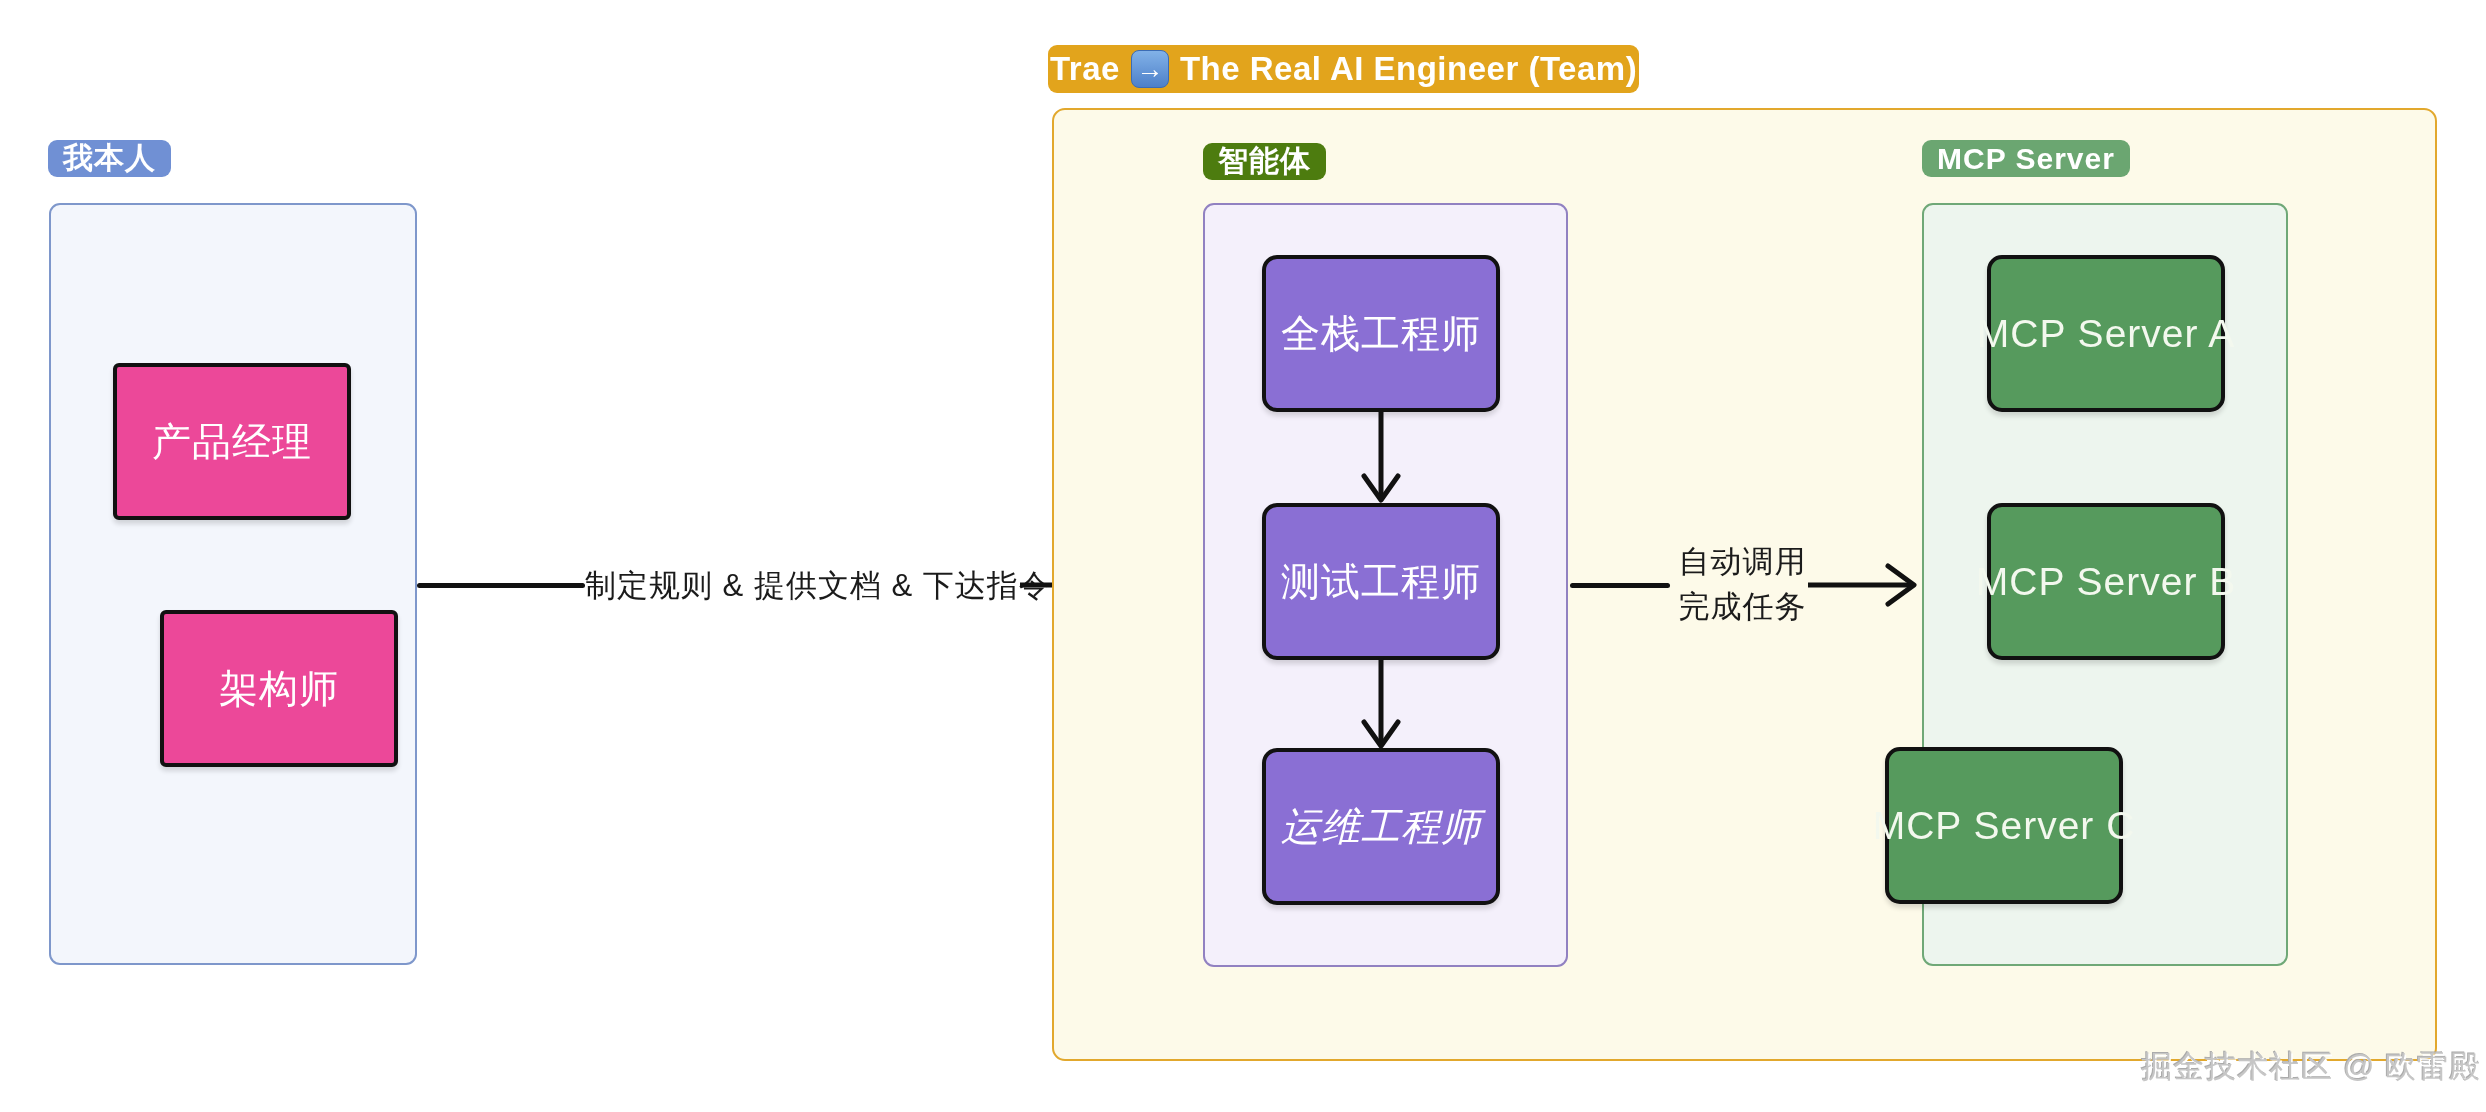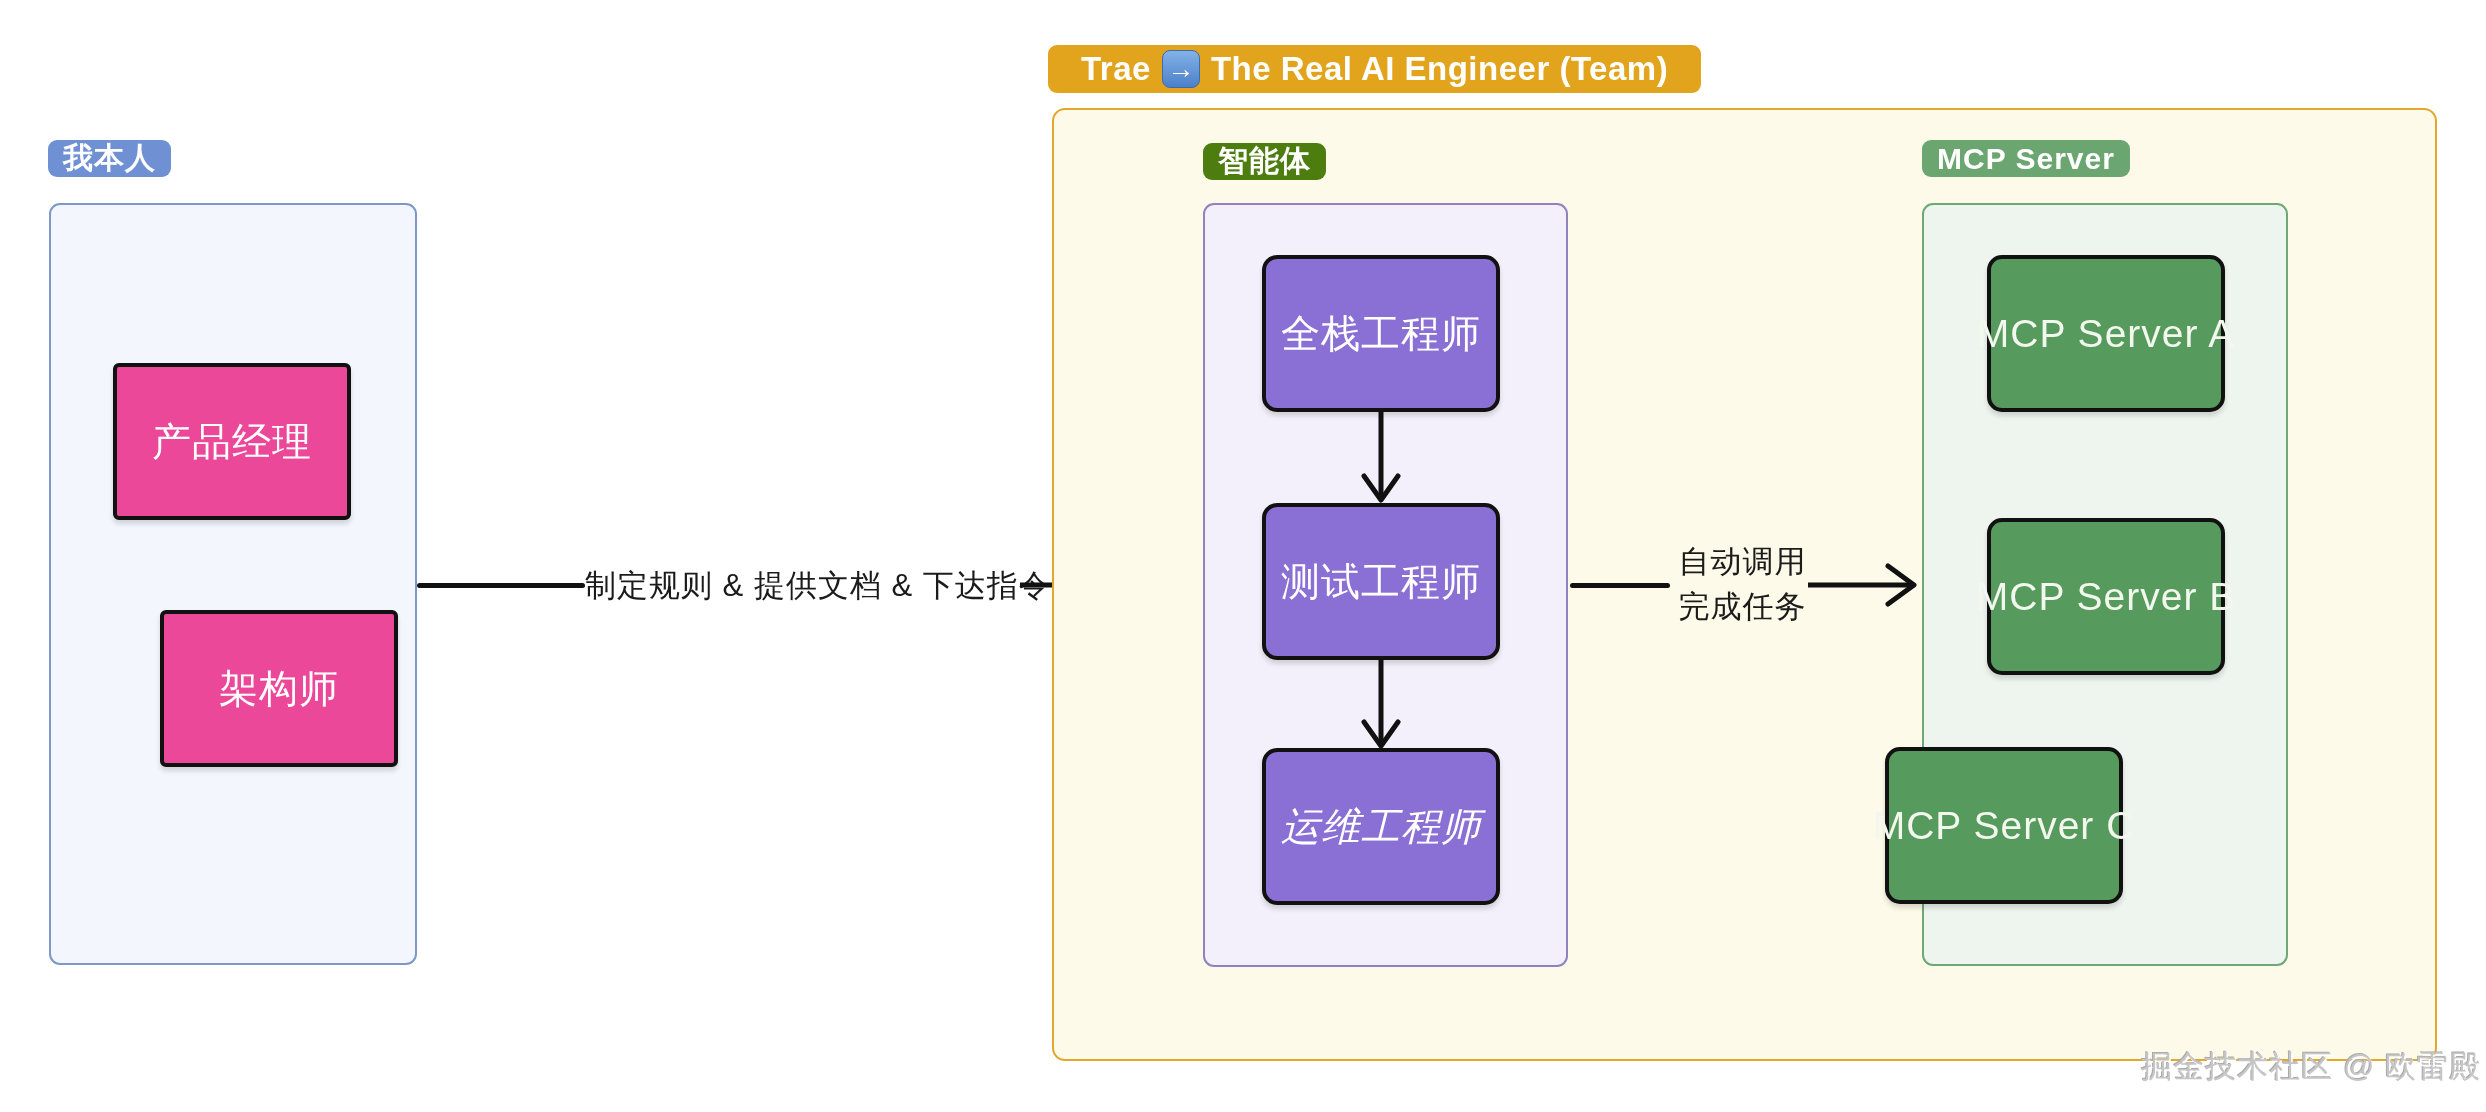--- a/index.html
+++ b/index.html
@@ -11,21 +11,21 @@
   .badge{
     position:absolute;display:inline-flex;align-items:center;justify-content:center;
     height:37px;padding:0 15px;border-radius:9px;color:#ffffff;
     font-size:30px;font-weight:bold;letter-spacing:1px;box-sizing:border-box;
     white-space:nowrap;
   }
   .badge-blue{background:#7090d4;}
   .badge-purple{background:#4d7c0f;}
   .badge-green{background:#6ba671;}
   .badge-title{
-    background:#e2a41c;height:48px;font-size:33px;gap:11px;padding:0 33px;letter-spacing:0.5px;
+    background:#e2a41c;height:48px;font-size:33px;gap:11px;padding:0 2px;letter-spacing:0.5px;
   }
   .emoji-arrow{
     display:inline-flex;align-items:center;justify-content:center;
     width:36px;height:36px;border-radius:8px;
     background:linear-gradient(180deg,#82b2e8 0%,#4d80c9 100%);
     border:1px solid #3c6cb4;color:#ffffff;font-size:27px;font-weight:bold;line-height:1;
   }
   
   .group-box{position:absolute;border-radius:11px;box-sizing:border-box;}
   .gb-blue  {background:#f3f6fc;border:2.5px solid #7e97cb;}
@@ -117,19 +117,19 @@
     <line x1="0" y1="24" x2="102" y2="24" stroke="#111111" stroke-width="5" stroke-linecap="round"></line>
     <polyline points="80,5 106,24 80,43" fill="none" stroke="#111111" stroke-width="5" stroke-linecap="round" stroke-linejoin="round"></polyline>
   </svg>
 
   <div class="badge badge-green" style="left:1922px;top:140px;">MCP Server</div>
 
   <div class="group-box gb-green" style="left:1922px;top:203px;width:366px;height:763px;"></div>
 
   <div class="node node-green" style="left:1987px;top:255px;">MCP Server A</div>
 
-  <div class="node node-green" style="left:1987px;top:518px;">MCP Server B</div>
+  <div class="node node-green" style="left:1987px;top:503px;">MCP Server B</div>
 
   <div class="node node-green" style="left:1885px;top:747px;">MCP Server C</div>
 
   <div class="watermark">掘金技术社区 @ 欧雷殿</div>
 
 </div>
 
 </body></html>

